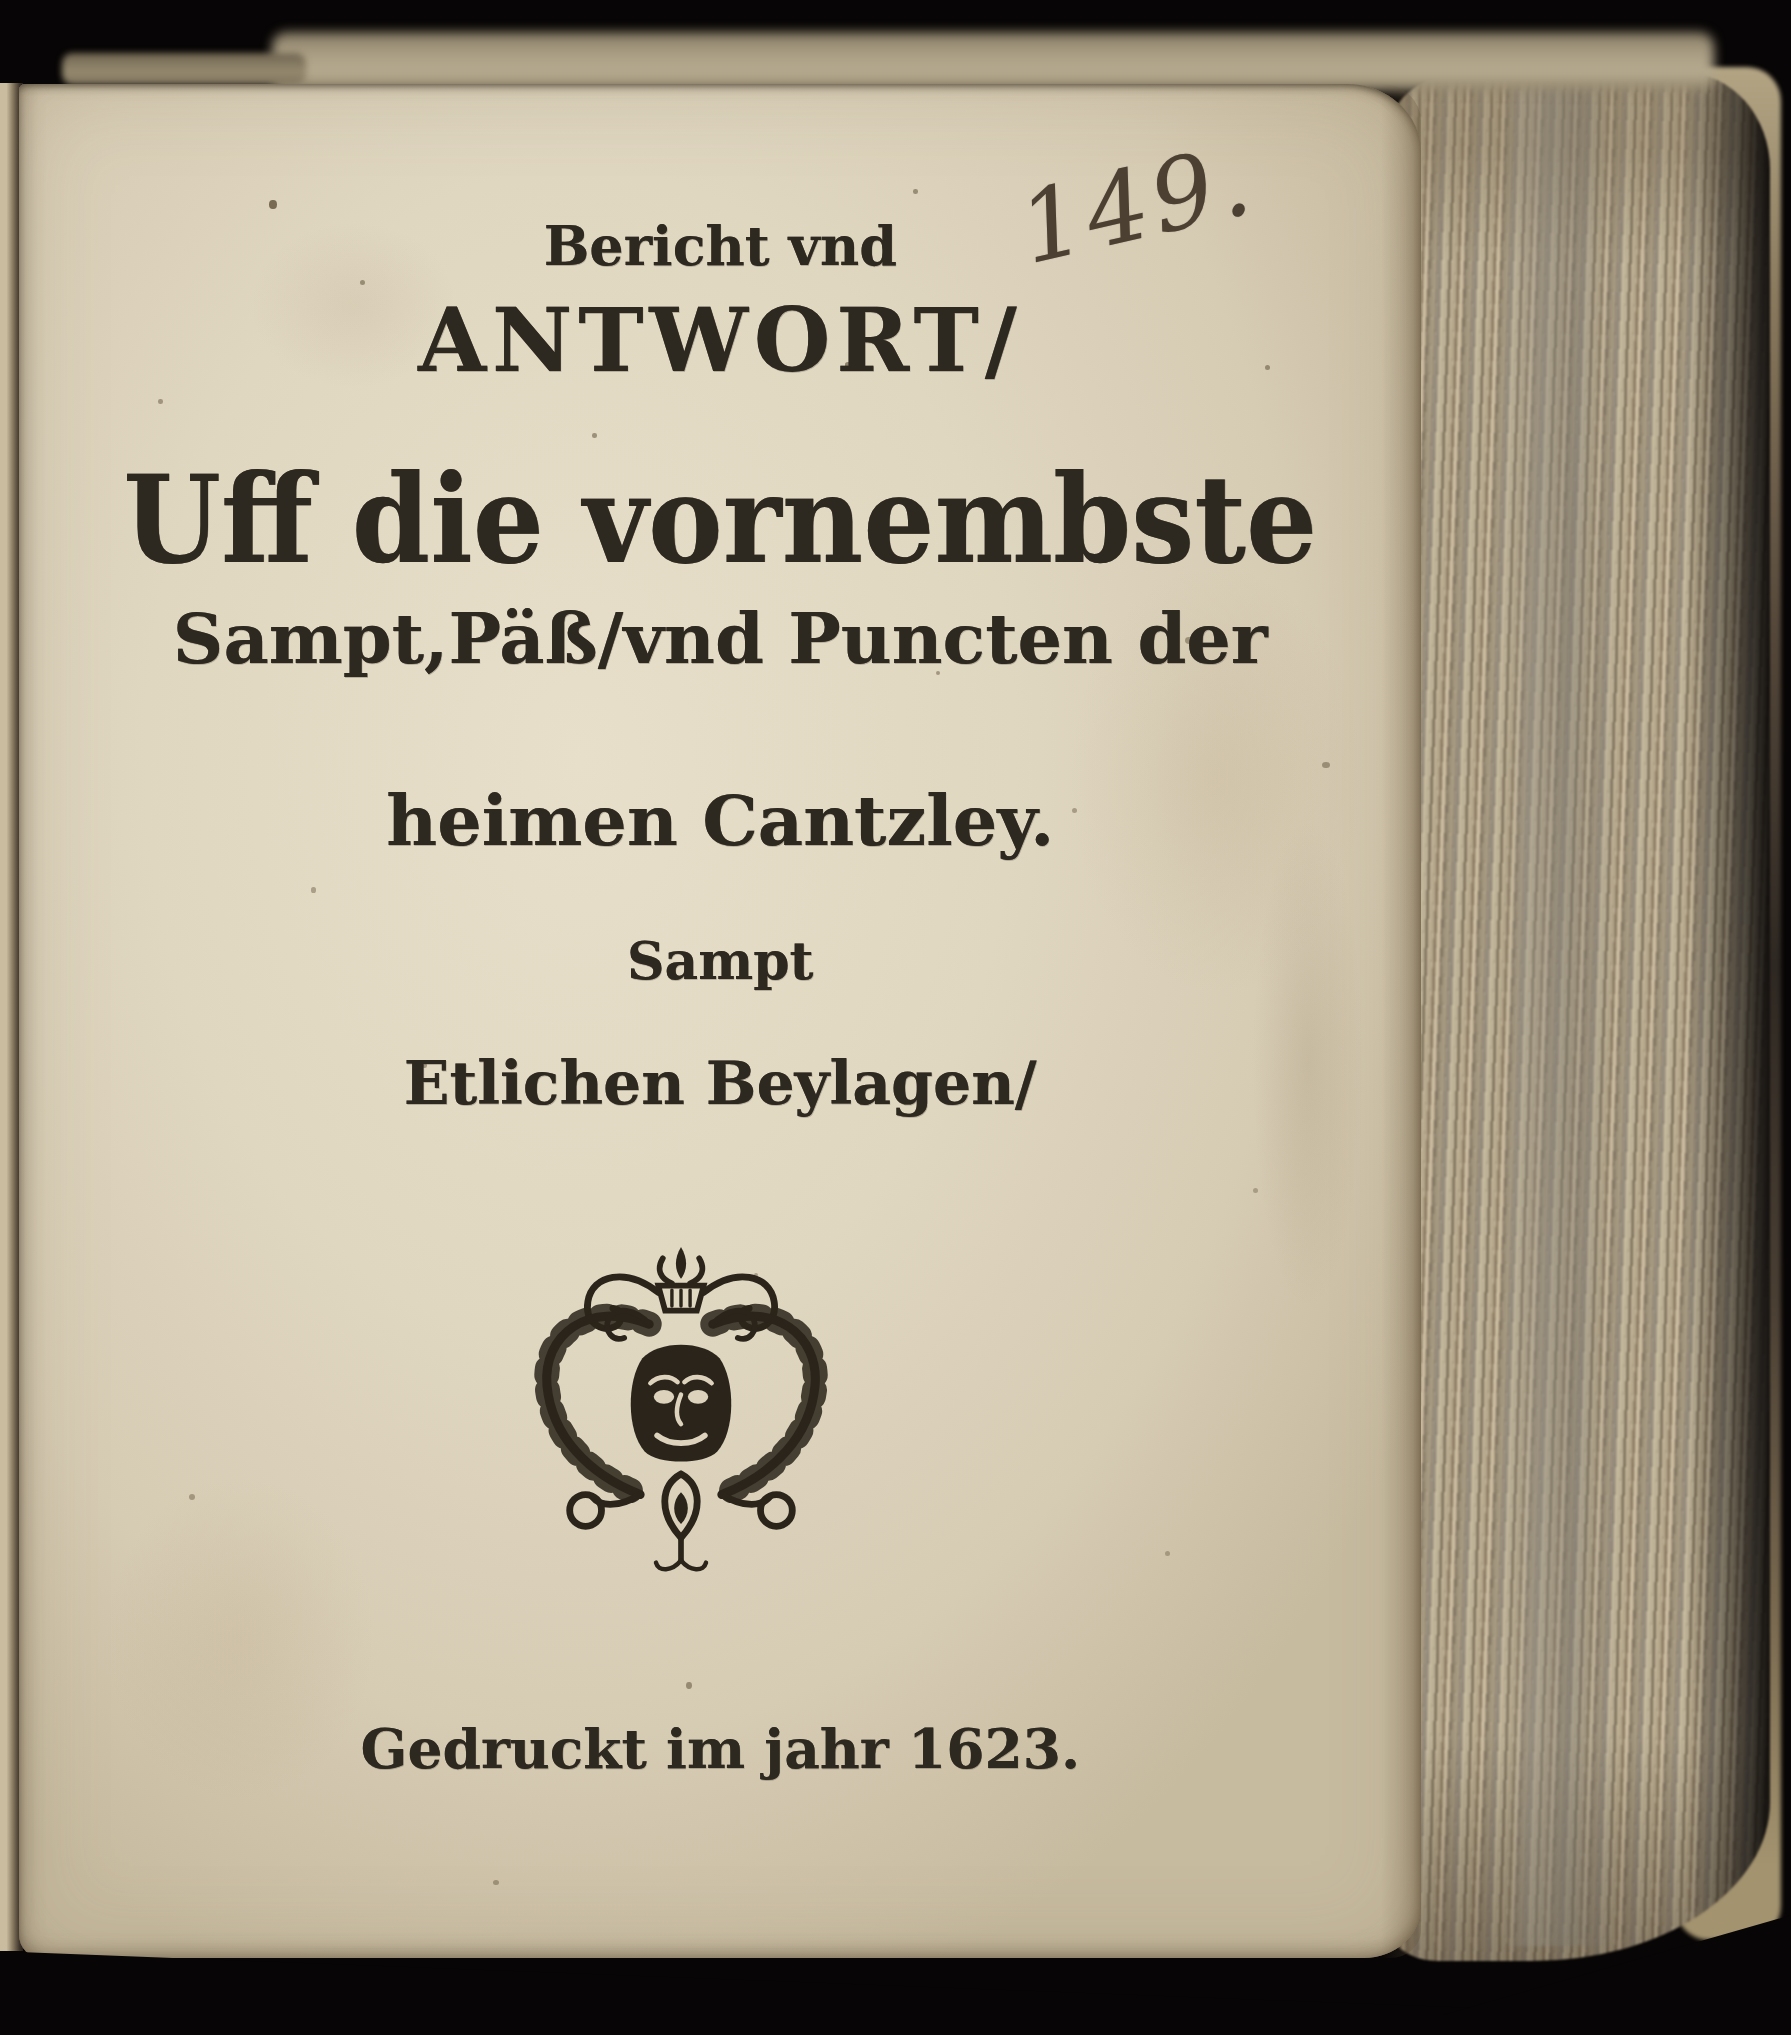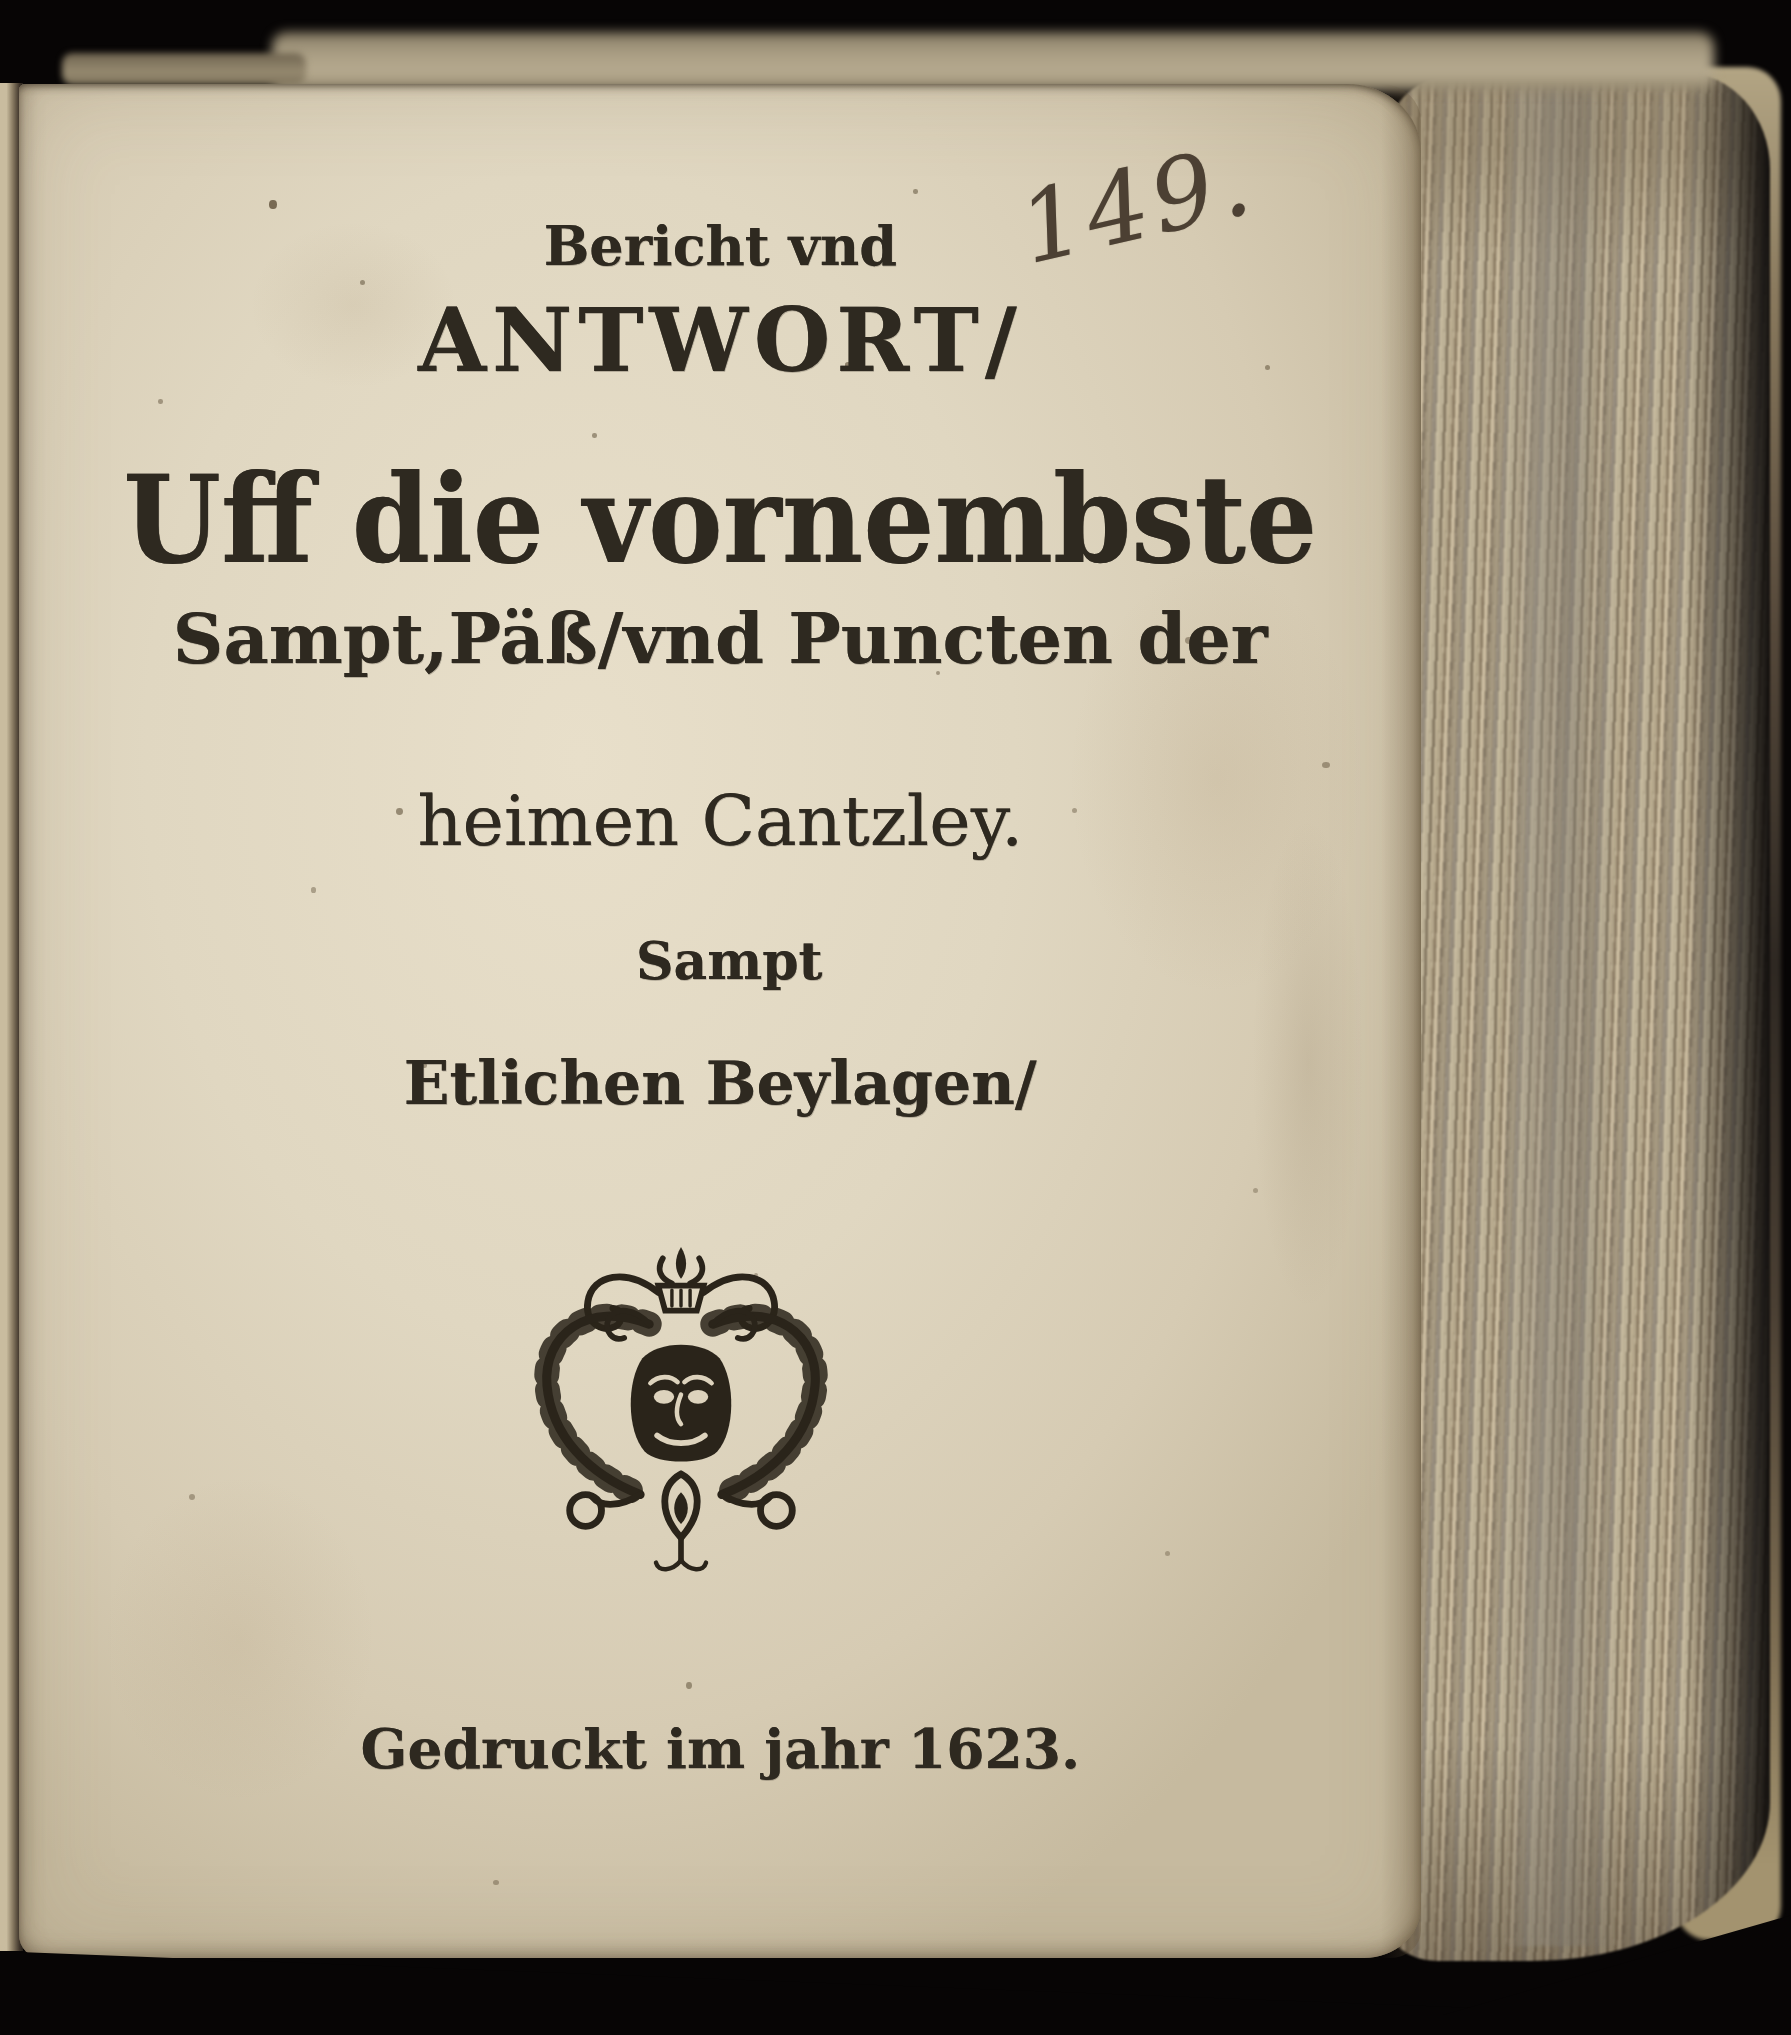--- a/index.html
+++ b/index.html
@@ -72,22 +72,22 @@
 
   
   .line{position:absolute;left:0;width:1402px;text-align:center;color:#2e2920;
         line-height:1;white-space:nowrap;
         text-shadow:0 0 0.6px rgba(46,41,32,.65), 0.6px 0.6px 0 rgba(46,41,32,.25);}
   .l-header  {top:135px; font-size:54px; font-weight:700;}
   .l-display {top:212px; font-size:88px;font-weight:700;letter-spacing:5.7px;}
   .l-main    {top:375px; font-size:112px;font-weight:700;transform:scaleY(1.08);transform-origin:center top;}
   .l-sub1    {top:520px; font-size:70px;font-weight:700;}
   .l-sub2    {top:611px;font-size:70px;font-weight:700;}
-  .l-sub3    {top:702px;font-size:70px;font-weight:400;}
-  .l-sampt   {top:851px;font-size:52px; font-weight:700;padding-left:9px;}
+  .l-sub3    {top:702px;font-size:70px;font-weight:700;}
+  .l-sampt   {top:851px;font-size:52px; font-weight:700;}
   .l-beylagen{top:969px;font-size:60px;font-weight:700;}
   .l-imprint {top:1637px;font-size:55px;font-weight:700;}
 
   .handwritten{position:absolute;left:999px;top:67px;width:272px;color:#4c4033;
         font-size:98px;font-style:italic;font-weight:400;line-height:1;
         transform:rotate(-13deg);letter-spacing:4.5px;
         text-shadow:0 0 1.1px rgba(76,64,51,.4);}
 
   .ornament{position:absolute;left:503px;top:1156px;width:318px;height:341px;}
   .ornament svg{width:100%;height:100%;}

